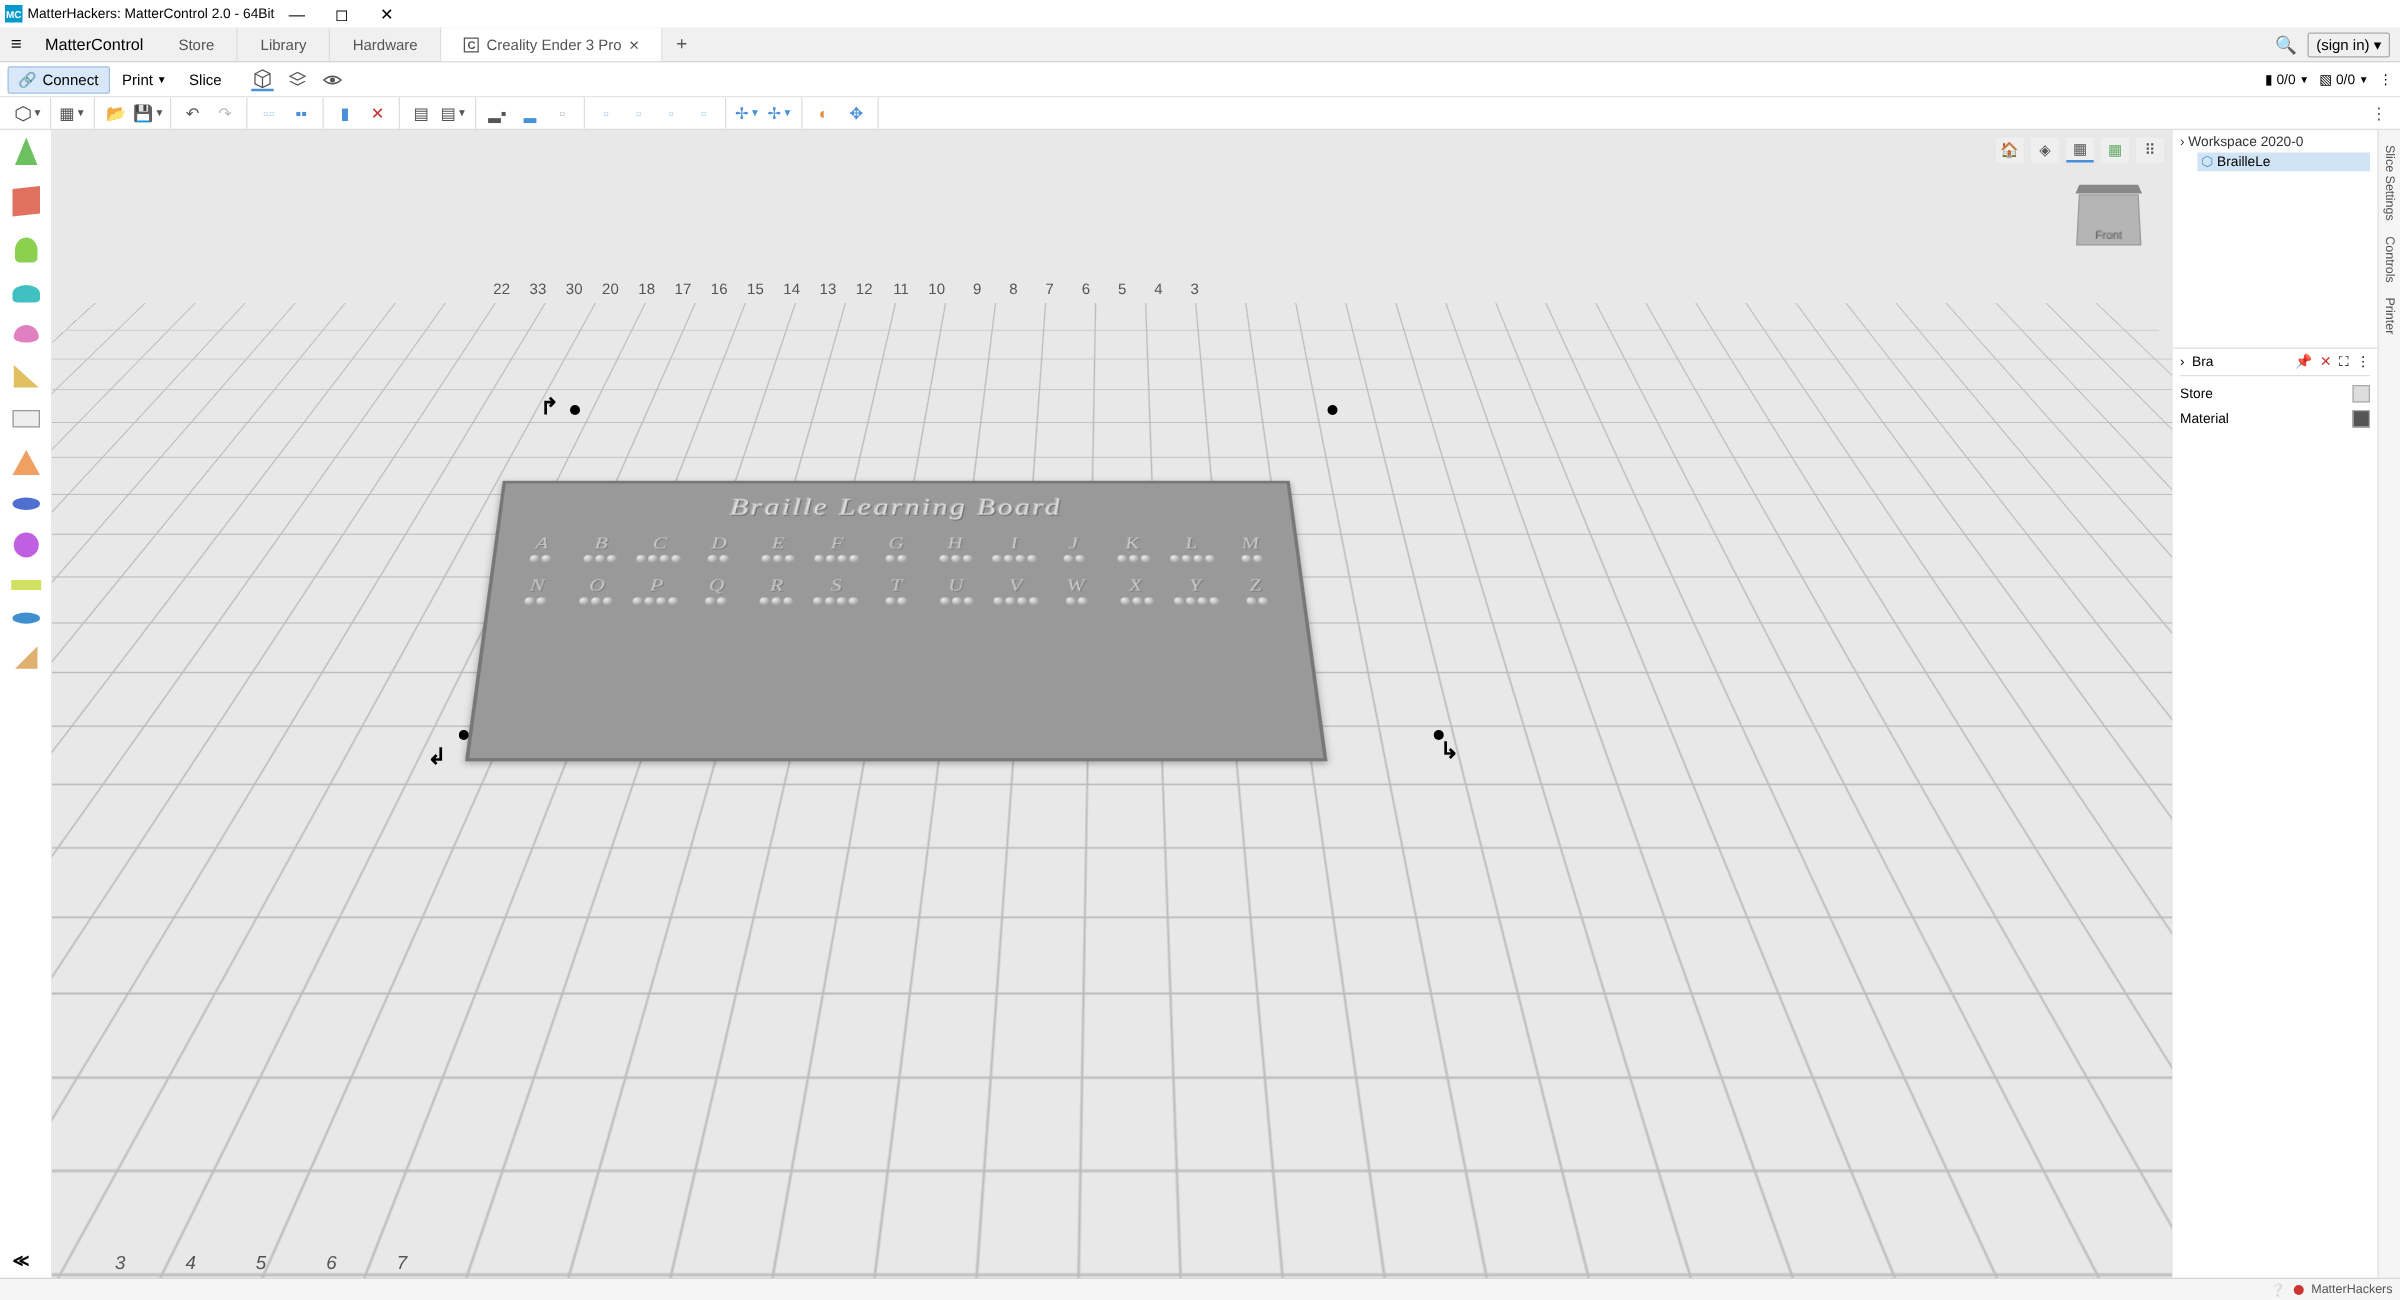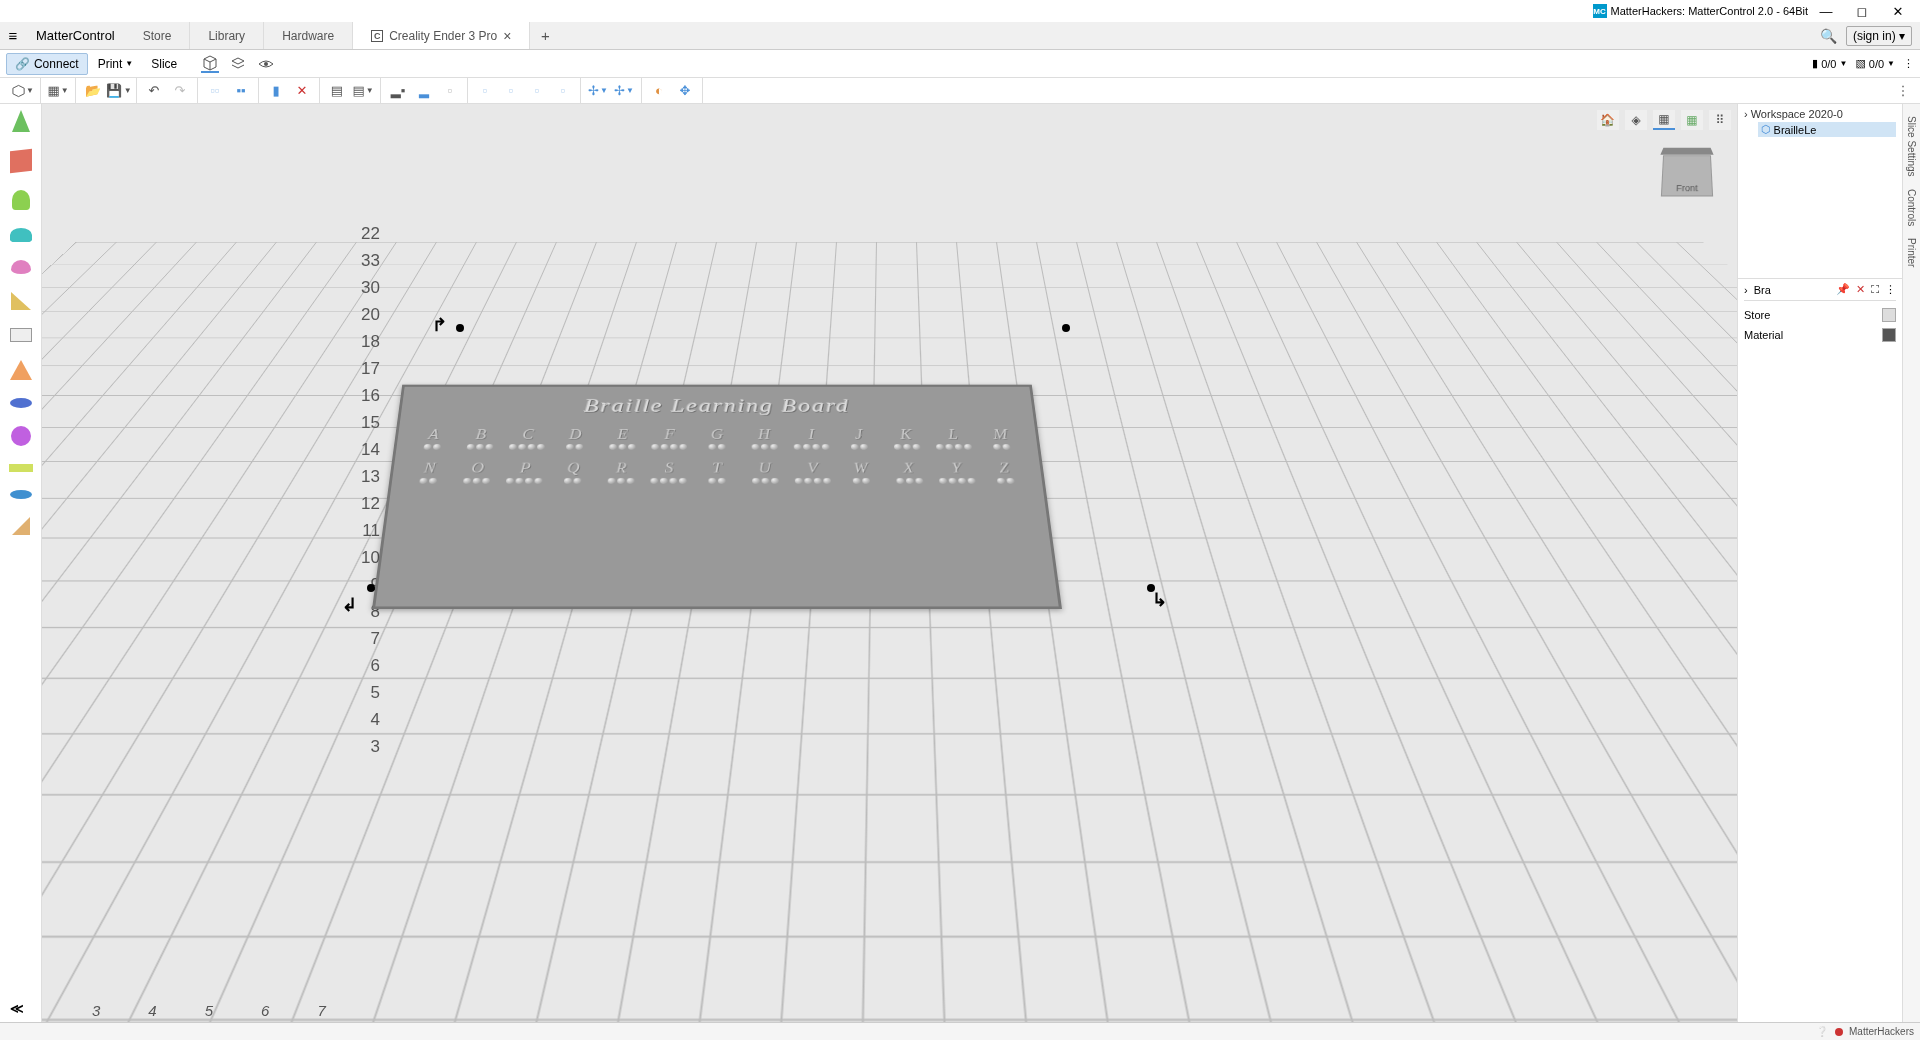--- a/index.html
+++ b/index.html
@@ -1,19 +1,19 @@
 <!DOCTYPE html>
 <html><head>
 <meta charset="utf-8">
 <style>
 * { box-sizing: border-box; margin: 0; padding: 0; font-family: "Segoe UI", Arial, sans-serif; }
 html, body { width: 100%; height: 100%; overflow: hidden; background: #fff; }
 
 
-.titlebar { height: 22px; background: #fff; display: flex; align-items: center; justify-content: flex-end; padding: 0 4px; font-size: 11px; color: #000; }
+.titlebar { height: 22px; background: #fff; display: flex; align-items: center; justify-content: flex-start; padding: 0 4px; font-size: 11px; color: #000; }
 .titlebar-left { display: flex; align-items: center; gap: 4px; }
 .titlebar-logo { width: 14px; height: 14px; background: #0099cc; color: #fff; font-size: 8px; display: flex; align-items: center; justify-content: center; font-weight: bold; }
 .titlebar-controls { display: flex; gap: 0; }
 .titlebar-btn { width: 36px; height: 22px; display: flex; align-items: center; justify-content: center; font-size: 13px; }
 
 
 .maintabs { height: 28px; background: #f0f0f0; display: flex; align-items: stretch; border-bottom: 1px solid #ccc; }
 .hamburger { width: 26px; display: flex; align-items: center; justify-content: center; font-size: 15px; }
 .app-name { padding: 12px 10px; display: flex; align-items: center; font-size: 13px; }
 .maintab { padding: 0 18px; display: flex; align-items: center; font-size: 12px; color: #555; border-right: 1px solid #ddd; position: relative; gap: 6px; }
@@ -71,21 +71,21 @@
 .view-btn { width: 22px; height: 20px; display: flex; align-items: center; justify-content: center; color: #555; font-size: 12px; background: rgba(255,255,255,0.3); }
 .view-btn.active { border-bottom: 2px solid #4a90d9; }
 .cube-widget { position: absolute; top: 38px; right: 20px; width: 60px; height: 60px; }
 .cube-face { position: absolute; width: 50px; height: 42px; background: #b5b5b5; border: 1px solid #999; transform: perspective(100px) rotateX(12deg); left: 5px; top: 12px; display: flex; align-items: flex-end; justify-content: center; font-size: 9px; color: #555; padding-bottom: 2px; }
 .cube-top { position: absolute; width: 50px; height: 14px; background: #888; left: 5px; top: 2px; transform: perspective(100px) rotateX(60deg); }
 
 
 .scene { position: absolute; left: 0; top: 0; width: 100%; height: 100%; }
 .grid-plane { position: absolute; left: 2%; top: 15%; width: 96%; height: 85%; transform: perspective(1200px) rotateX(58deg); transform-origin: center top; }
 .grid-plane::before { content: ""; position: absolute; inset: 0; background-image: linear-gradient(#bbb 1px, transparent 1px), linear-gradient(90deg, #bbb 1px, transparent 1px); background-size: 40px 40px; }
-.ruler-v { position: absolute; left: 316px; top: 120px; font-size: 17px; color: #555; display: flex; flex-direction: column; gap: 7px; }
+.ruler-v { position: absolute; left: 344px; top: 120px; font-size: 12px; color: #555; display: flex; flex-direction: row; gap: 7px; }
 .ruler-v span { text-align: right; width: 22px; }
 .ruler-h { position: absolute; left: 50px; bottom: 3px; font-size: 15px; color: #555; display: flex; gap: 48px; font-style: italic; }
 .board { position: absolute; left: 330px; top: 215px; width: 690px; height: 290px; transform: perspective(1600px) rotateX(32deg); transform-origin: center bottom; background: #999; border: 3px solid #777; box-shadow: 0 2px 6px rgba(0,0,0,0.3); display: flex; flex-direction: column; align-items: center; padding: 12px 16px; }
 .board-title { font-family: Georgia, serif; font-size: 26px; font-style: italic; color: #ddd; text-shadow: 1px 1px 0 #666, -1px -1px 0 #bbb; letter-spacing: 2px; margin-bottom: 14px; }
 .board-row { display: flex; justify-content: space-between; width: 100%; margin-bottom: 2px; }
 .board-letter { font-family: Georgia, serif; font-size: 18px; font-style: italic; color: #ccc; text-shadow: 1px 1px 0 #777; width: 44px; text-align: center; }
 .board-dots { display: flex; justify-content: space-between; width: 100%; margin-bottom: 14px; }
 .dot-cell { width: 44px; display: flex; flex-wrap: wrap; gap: 2px; justify-content: center; }
 .dot { width: 8px; height: 8px; border-radius: 50%; background: radial-gradient(circle at 30% 30%, #eee, #888); }
 .sel-handle { position: absolute; width: 8px; height: 8px; background: #000; border-radius: 50%; }

